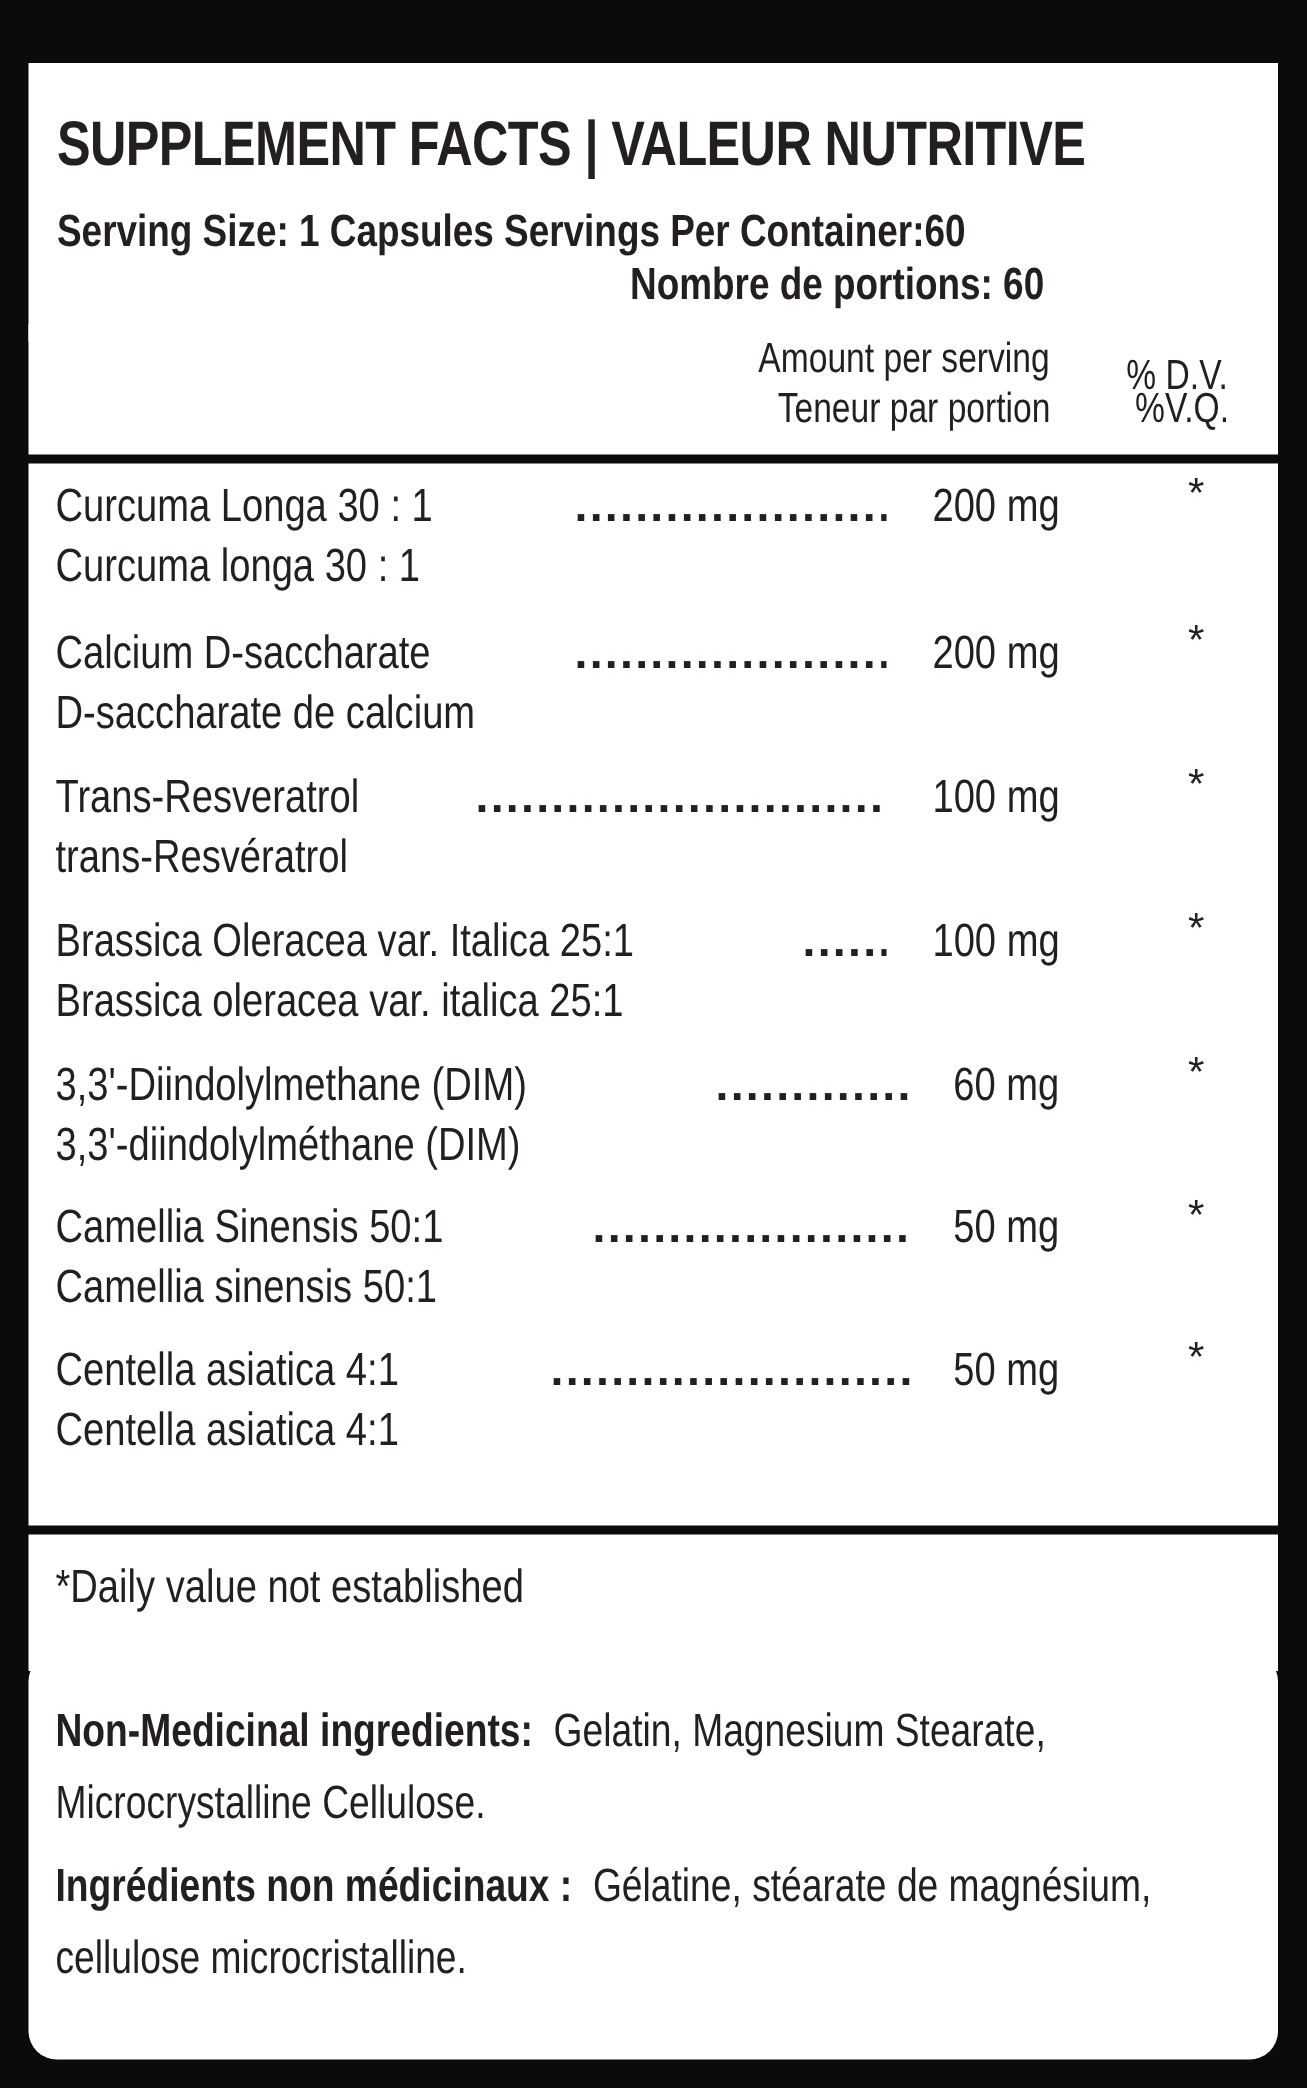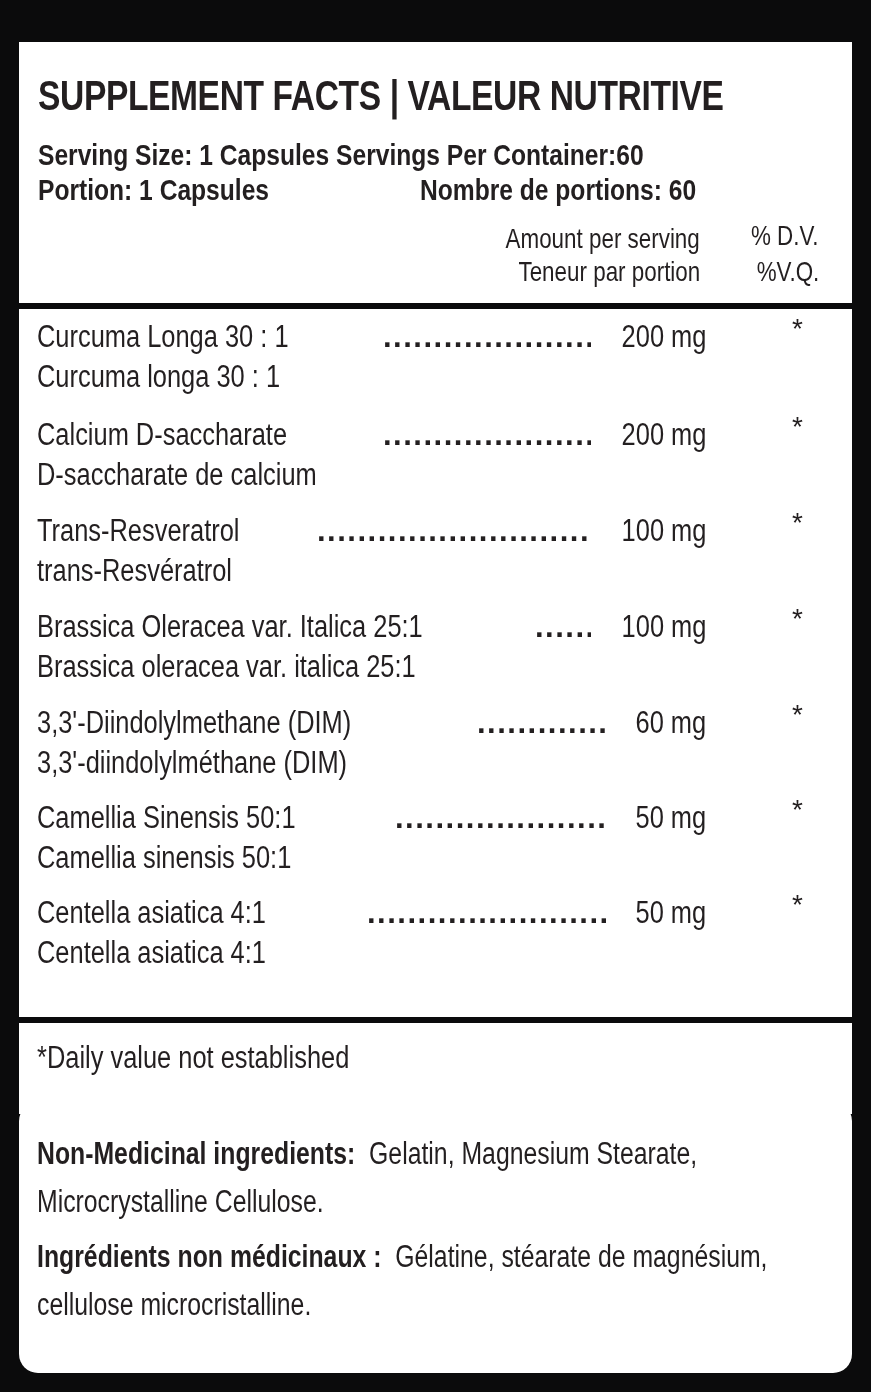--- a/index.html
+++ b/index.html
@@ -42,28 +42,27 @@
   .nm { position: absolute; left: 18px; width: 1000px; font-size: 31px; line-height: 48px; }
   .nm .cond { transform: scaleX(0.80); white-space: normal; width: 990px; }
   .nm b { font-weight: 700; }
 </style>
 </head>
 <body>
 
 <div class="panel" id="p-title">
   <div class="t title"><span class="cond">SUPPLEMENT FACTS | VALEUR NUTRITIVE</span></div>
   <div class="t serv" style="top:96px"><span class="cond">Serving Size: 1 Capsules Servings Per Container:60</span></div>
-  <div class="t serv" style="top:131px"><span class="cond">Portion: 1 Capsules</span></div>
   <div class="t serv" style="top:131px; left:401px"><span class="cond">Nombre de portions: 60</span></div>
 </div>
 
 <div class="panel" id="p-colhead">
   <div class="t ch" style="right:152px; top:40px"><span class="cond">Teneur par portion</span></div>
   <div class="t ch" style="right:152px; top:7px"><span class="cond">Amount per serving</span></div>
-  <div class="t ch" style="right:33px; top:4px"><span class="cond">% D.V.</span></div>
+  <div class="t ch" style="right:33px; top:18px"><span class="cond">% D.V.</span></div>
   <div class="t ch" style="right:33px; top:40px"><span class="cond">%V.Q.</span></div>
 </div>
 
 <div class="panel" id="p-ingr">
   <div class="ing" style="top:0px">
     <div class="name"><span class="cond">Curcuma Longa 30 : 1</span></div>
     <div class="dots" style="left:364px; width:208px">..................................................</div>
     <div class="amt"><span class="cond">200 mg</span></div>
     <div class="star">*</div>
     <div class="fr"><span class="cond">Curcuma longa 30 : 1</span></div>

